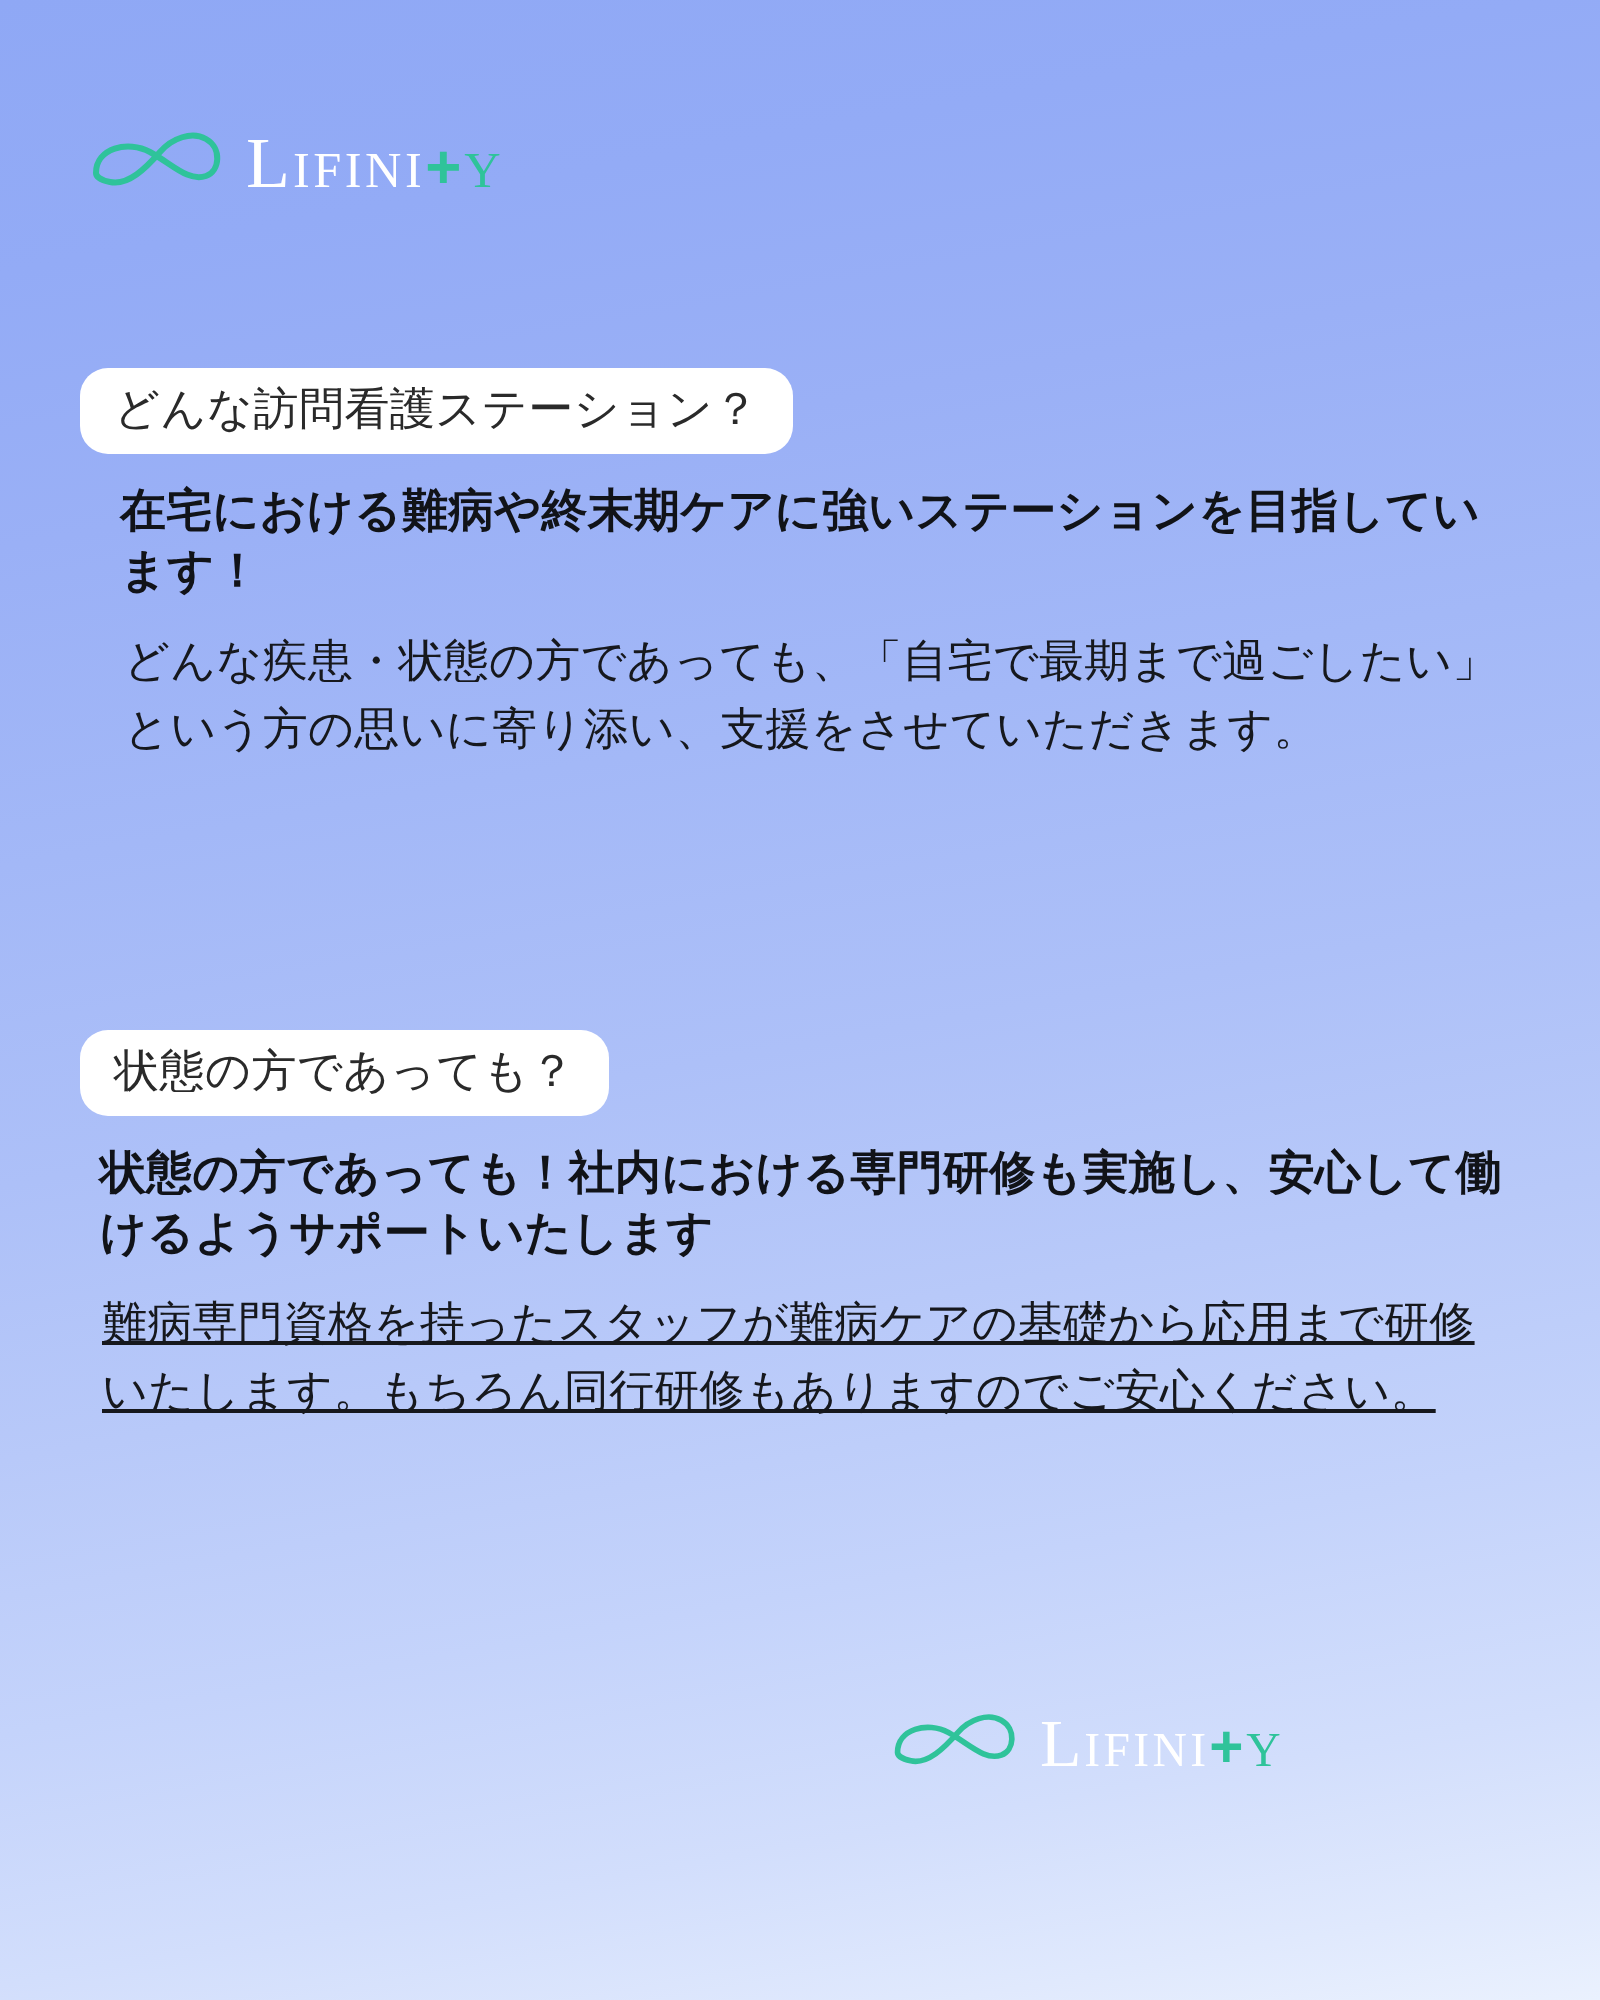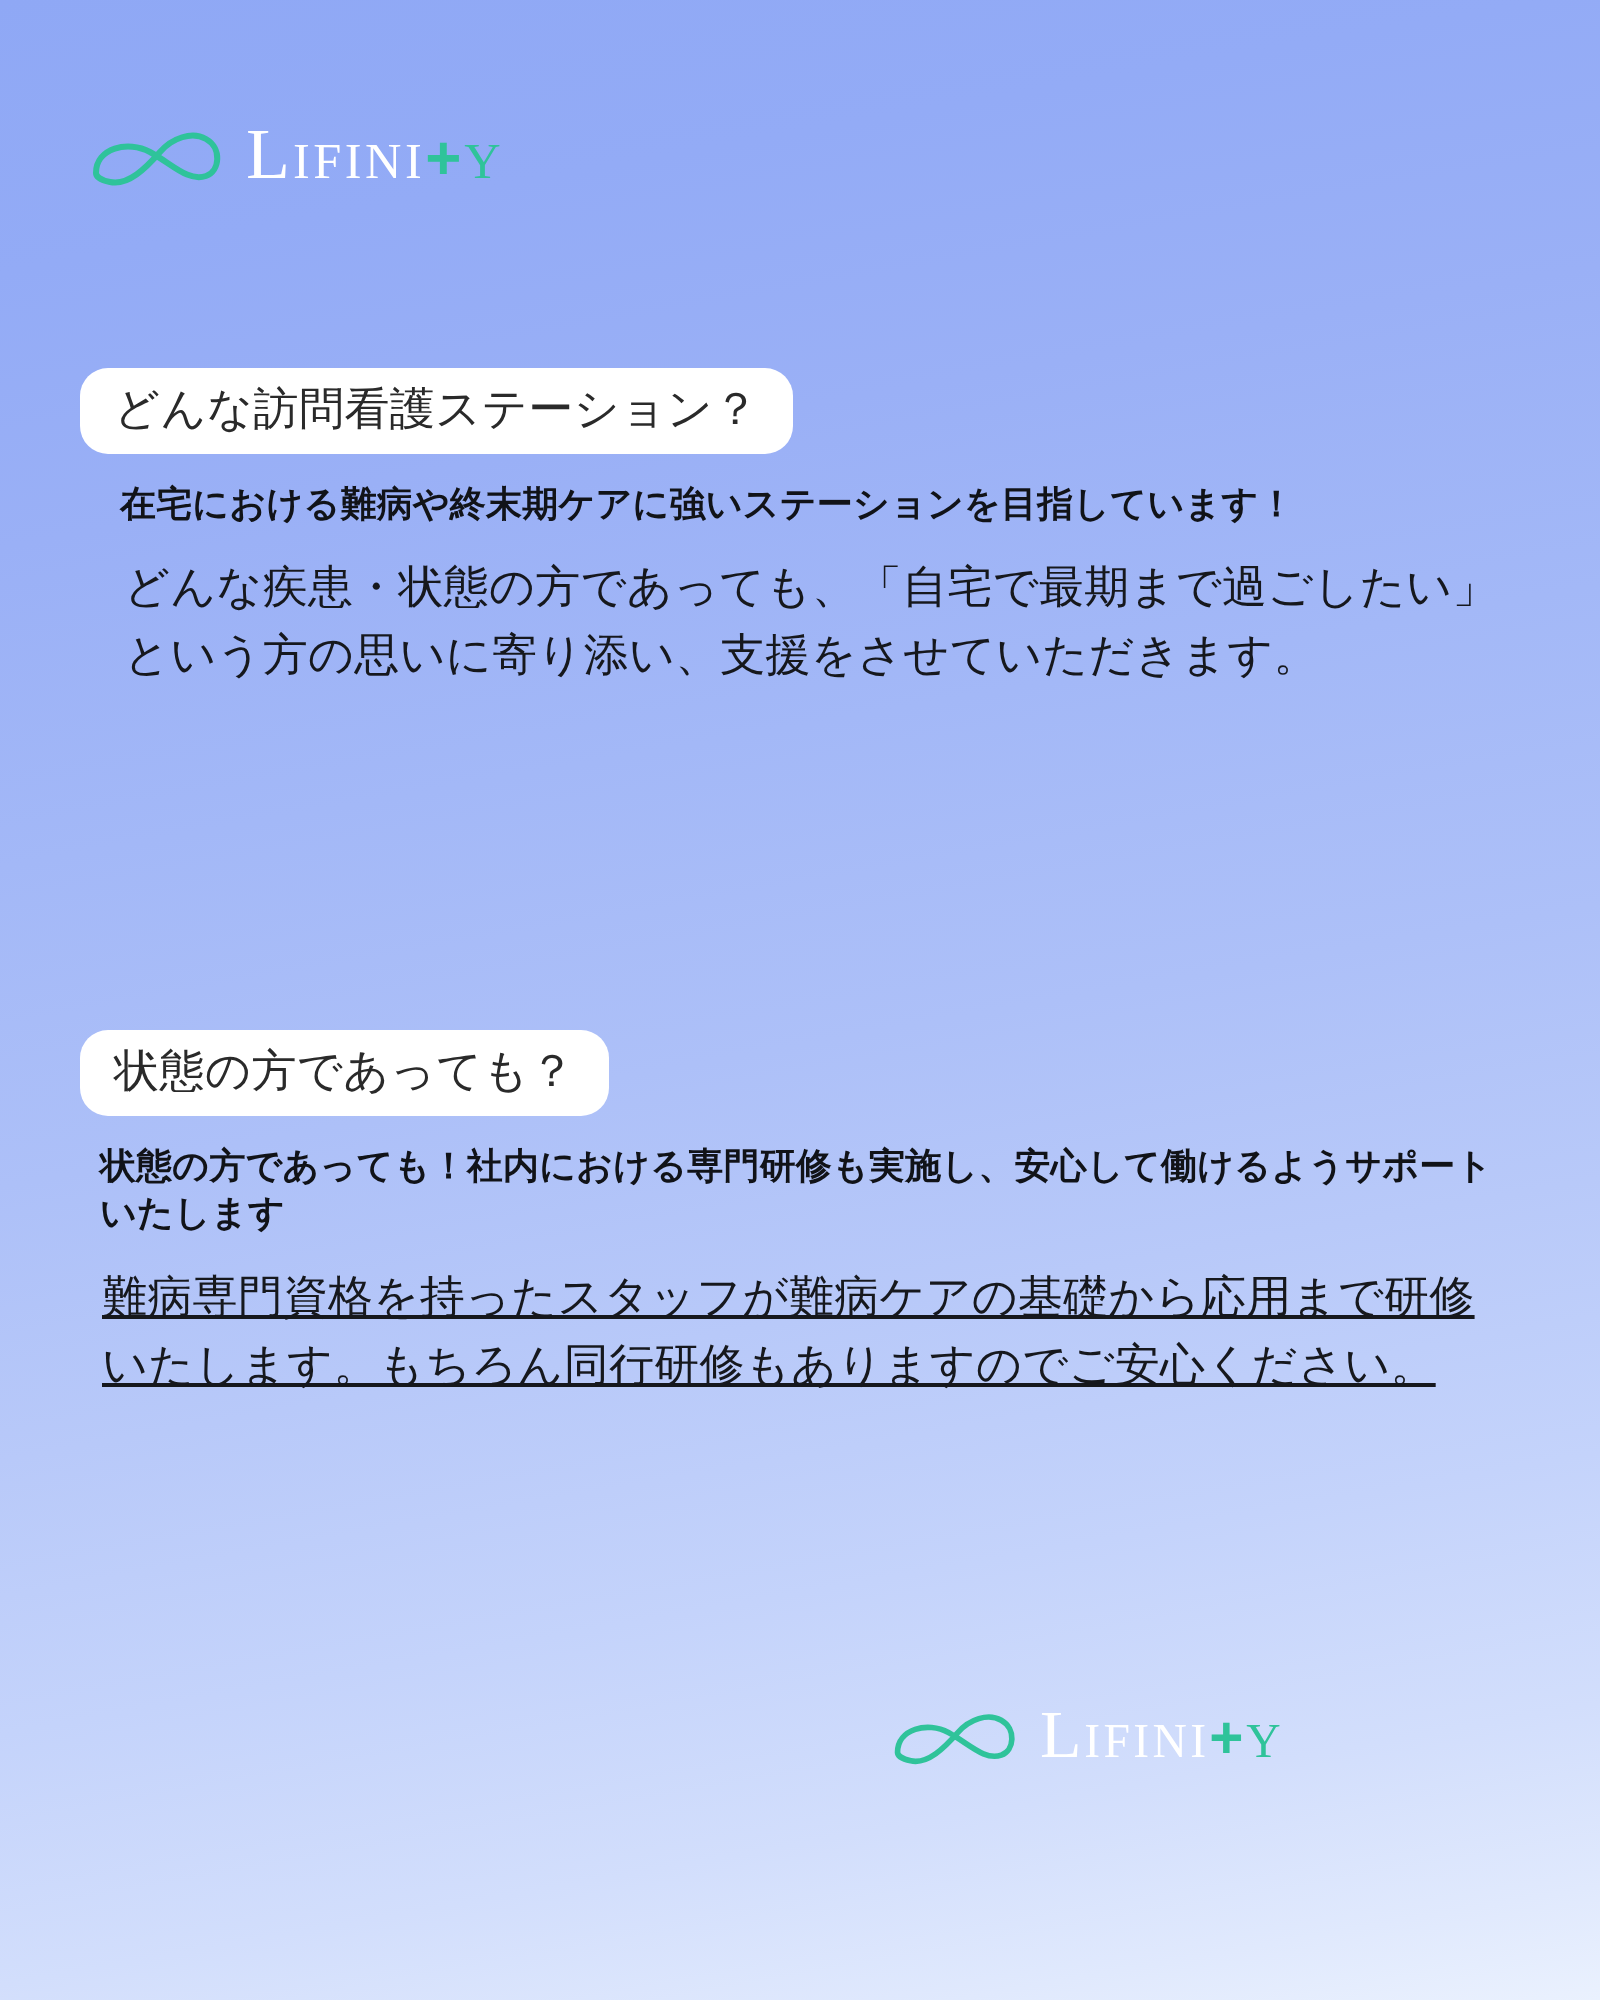--- a/index.html
+++ b/index.html
@@ -29,21 +29,21 @@
         #d2defc 87%,
         #e0e9fd 95%,
         #eaf1fe 100%);
     overflow: hidden;
   }
 
   
   .logo {
     position: absolute;
     display: flex;
-    align-items: flex-start;
+    align-items: center;
     gap: 18px;
   }
   .logo-top {
     left: 88px;
     top: 118px;
   }
   .logo-bottom {
     left: 890px;
     top: 1700px;
   }
@@ -96,21 +96,21 @@
     line-height: 1.1;
     color: #2a2a2a;
     font-weight: 400;
     letter-spacing: 0.01em;
     margin-left: 0;
   }
 
   .headline {
     margin: 26px 0 0 0;
     padding: 0 26px 0 40px;
-    font-size: 36px;
+    font-size: 46px;
     line-height: 1.32;
     font-weight: 700;
     color: #111318;
     letter-spacing: 0.005em;
   }
   .headline-2 {
     padding-left: 20px;
     padding-right: 10px;
   }
 

